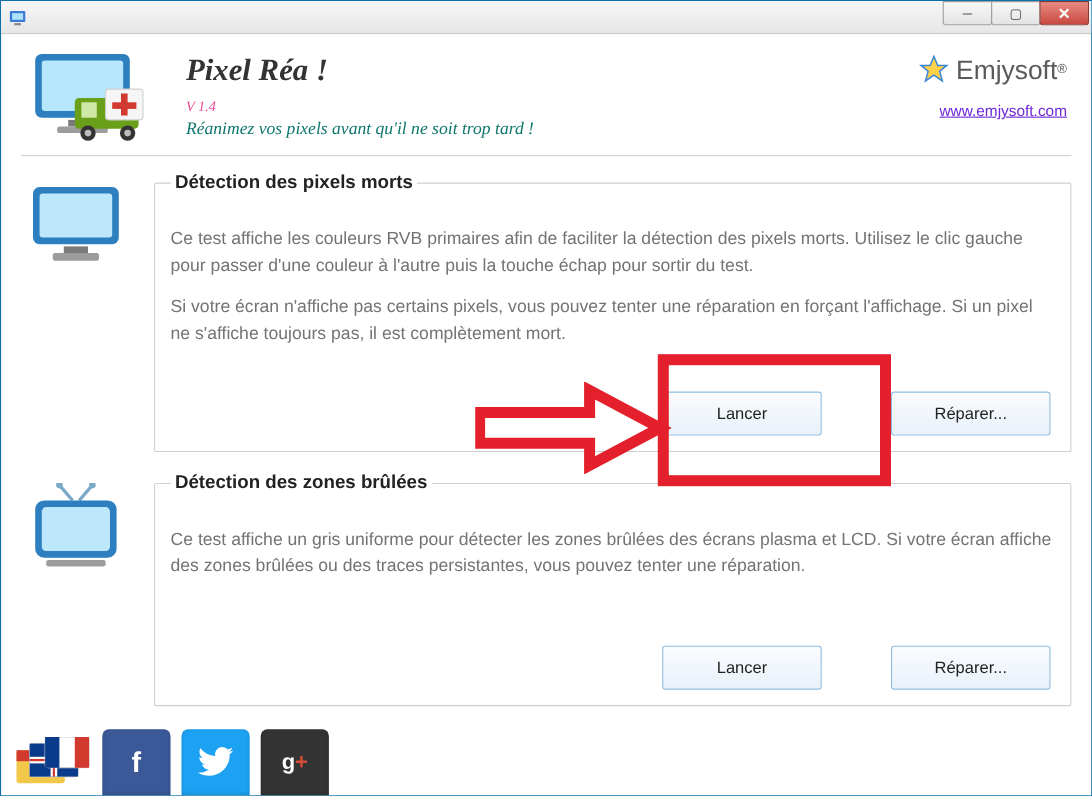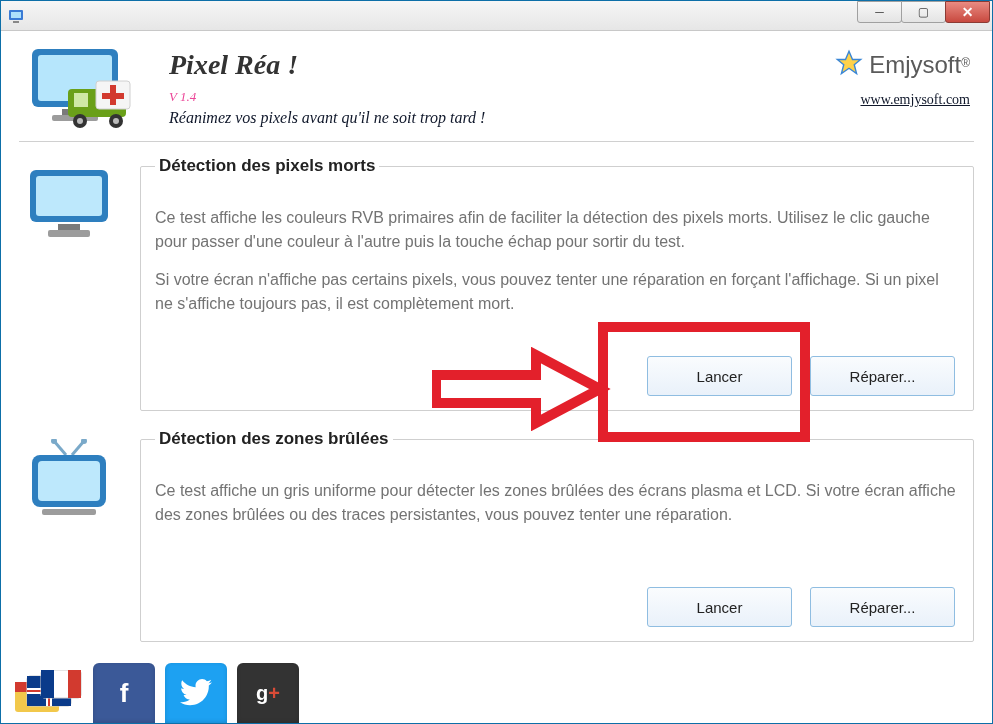--- a/index.html
+++ b/index.html
@@ -82,42 +82,41 @@
     font-family: "Times New Roman", serif;
     font-style: italic;
     font-size: 13px;
     color:#ec4899;
     margin-top:2px;
   }
   .tagline {
     font-family: "Times New Roman", serif;
     font-style: italic;
     font-size: 16px;
-    color:#0f172a;
+    color:#0f766e;
     margin-top: 4px;
   }
   .brand {
     text-align: right;
     padding-top: 6px;
     padding-right: 4px;
     flex-shrink:0;
   }
   .brand-line {
     display:flex; align-items:center; gap:6px; justify-content:flex-end;
   }
   .brand-name {
     font-size: 24px; color:#5a5a5a;
   }
   .brand-reg { font-size:12px; color:#5a5a5a; vertical-align:super; }
   .brand-link {
-    color:#0f172a; text-decoration: underline;
+    color:#6d28d9; text-decoration: underline;
     font-size: 14px;
     display:block;
     margin-top:12px;
-    font-family:Liberation Serif, serif;
   }
 
   .rule {
     border:none; border-top:1px solid #d0d0d0;
     margin: 2px 0 14px 0;
   }
 
   
   .section-row {
     display:flex;
@@ -160,20 +159,21 @@
     padding-right: 4px;
   }
   .btn {
     width: 145px; height: 40px;
     background: linear-gradient(#fafcfe,#e9f1fa);
     border:1px solid #8fbde1;
     border-radius:3px;
     font-size:15px;
     color:#222;
     cursor:pointer;
+    margin-left:45px;
   }
 
   
   .footer-social {
     position:absolute;
     left: 12px;
     bottom: 0;
     display:flex;
     align-items:flex-end;
     gap: 10px;

